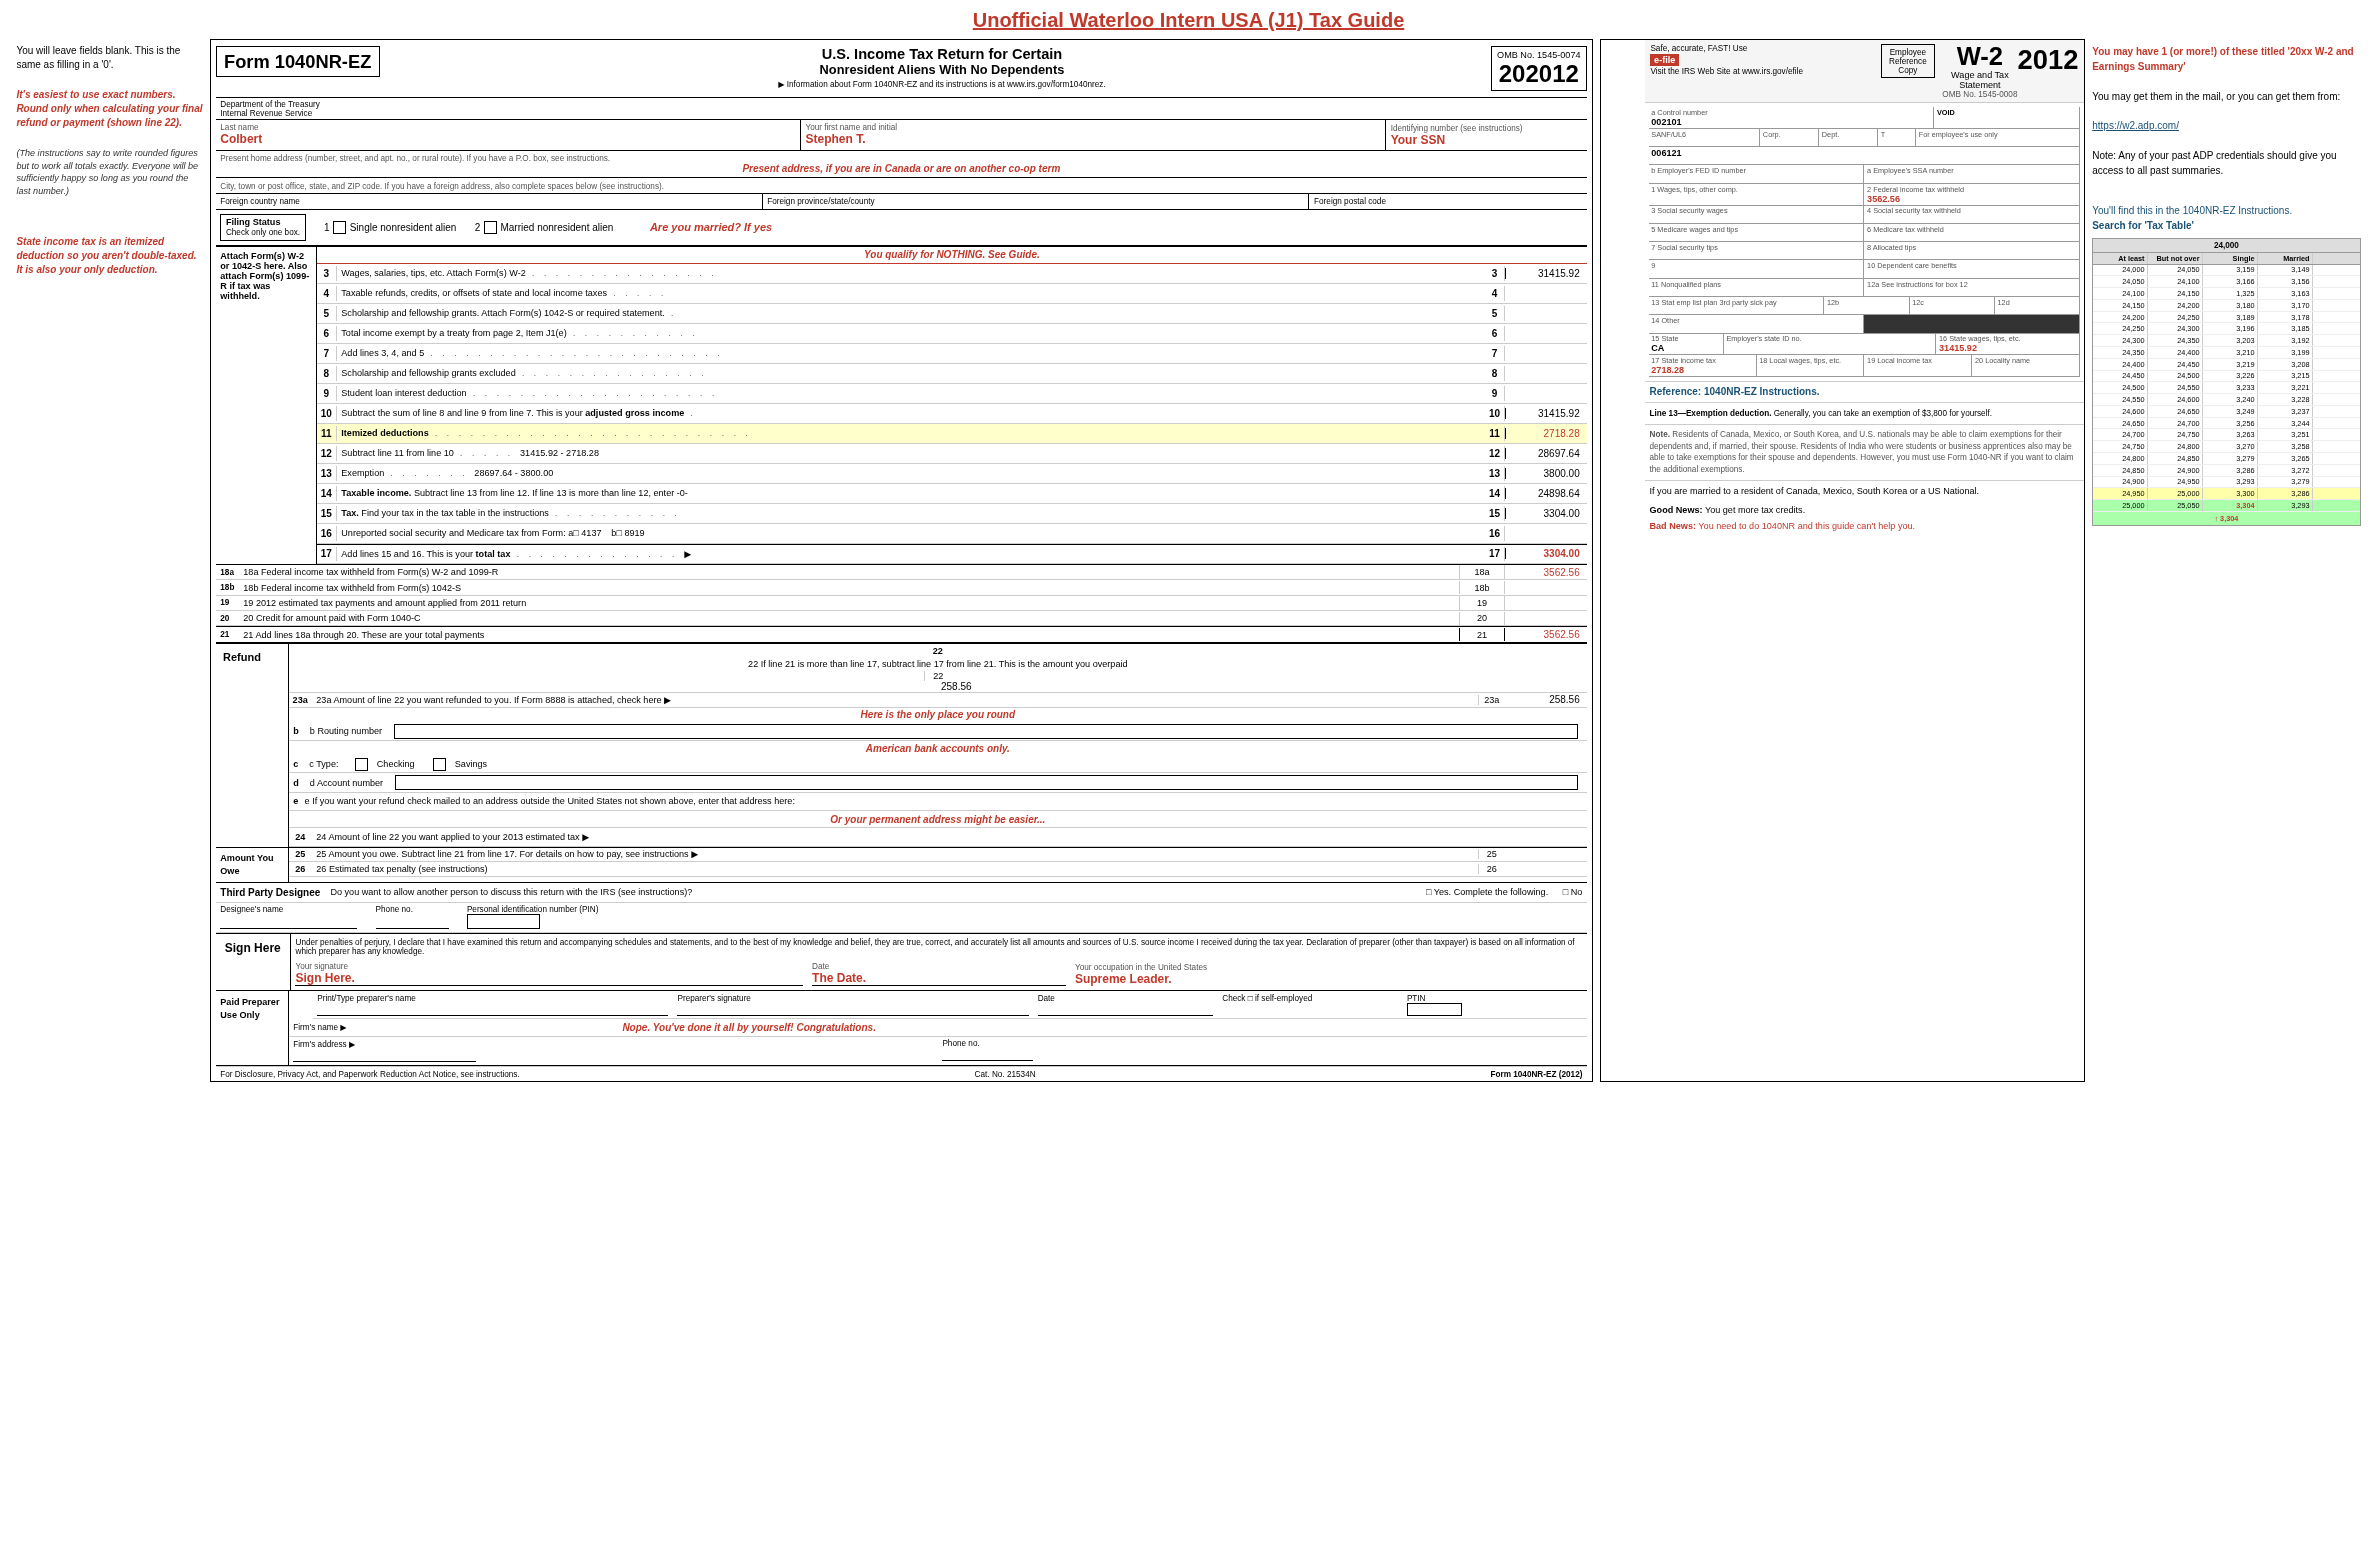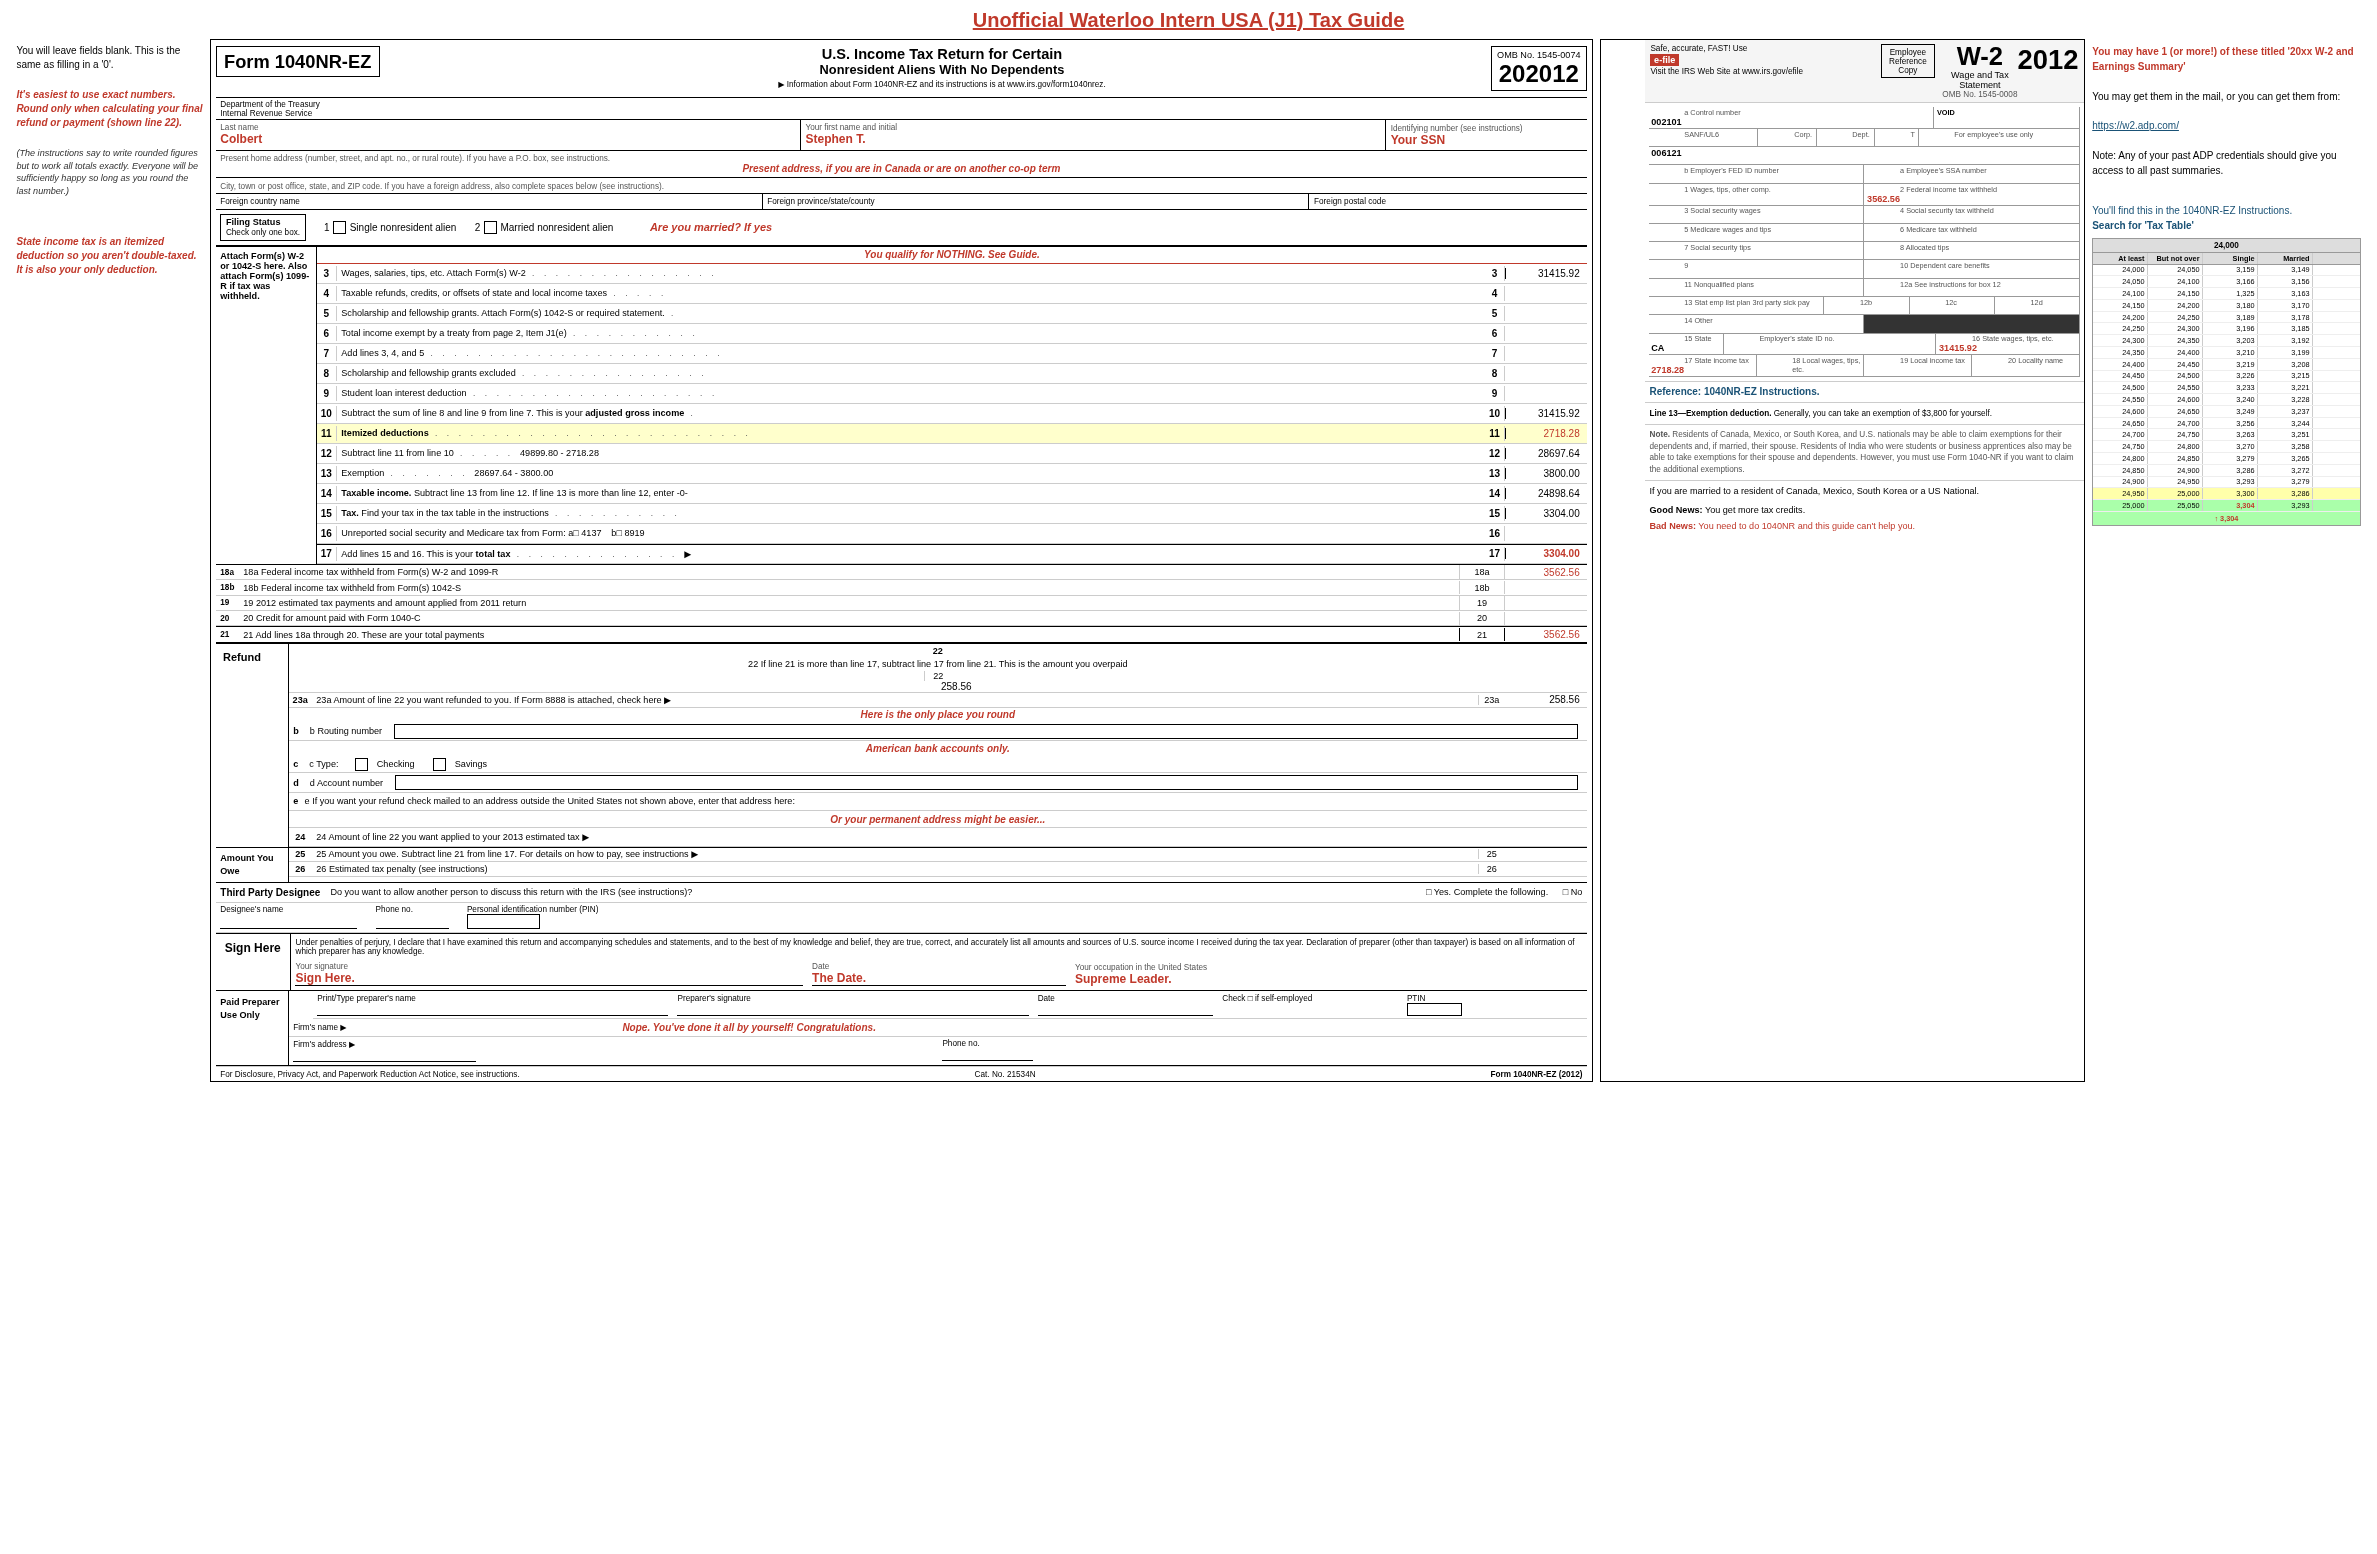--- a/index.html
+++ b/index.html
@@ -246,21 +246,20 @@
     .w2-cell {
       border-right: 0.9px solid #999;
       padding: 0.9px 2.7px;
       flex: 1;
       font-size: 8.2px;
     }
     .w2-cell label {
       font-size: 7.3px;
       color: #555;
       display: block;
-      margin-left: 33px;
     }
     .w2-cell .val {
       font-weight: bold;
       font-size: 9.1px;
       color: #c0392b;
     }
     .w2-cell .val.black {
       color: #000;
     }
 
@@ -496,21 +495,21 @@
         <div class="form-line-row" style="background:#ffffcc;">
           <div class="line-num">11</div>
           <div class="line-desc"><strong>Itemized deductions</strong> <span class="dots">. . . . . . . . . . . . . . . . . . . . . . . . . . .</span></div>
           <div class="line-num">11</div>
           <div class="line-value red-text">2718.28</div>
         </div>
 
         <div class="form-line-row">
           <div class="line-num">12</div>
           <div class="line-desc">Subtract line 11 from line 10 <span class="dots">. . . . .</span>
-            <span style="color:#000; font-size:9.1px;"> 49899.80 - 2718.28</span>
+            <span style="color:#000; font-size:9.1px;"> 31415.92 - 2718.28</span>
           </div>
           <div class="line-num">12</div>
           <div class="line-value">28697.64</div>
         </div>
 
         <div class="form-line-row">
           <div class="line-num">13</div>
           <div class="line-desc">Exemption <span class="dots">. . . . . . .</span>
             <span style="color:#000; font-size:9.1px;"> 28697.64 - 3800.00</span>
           </div>

